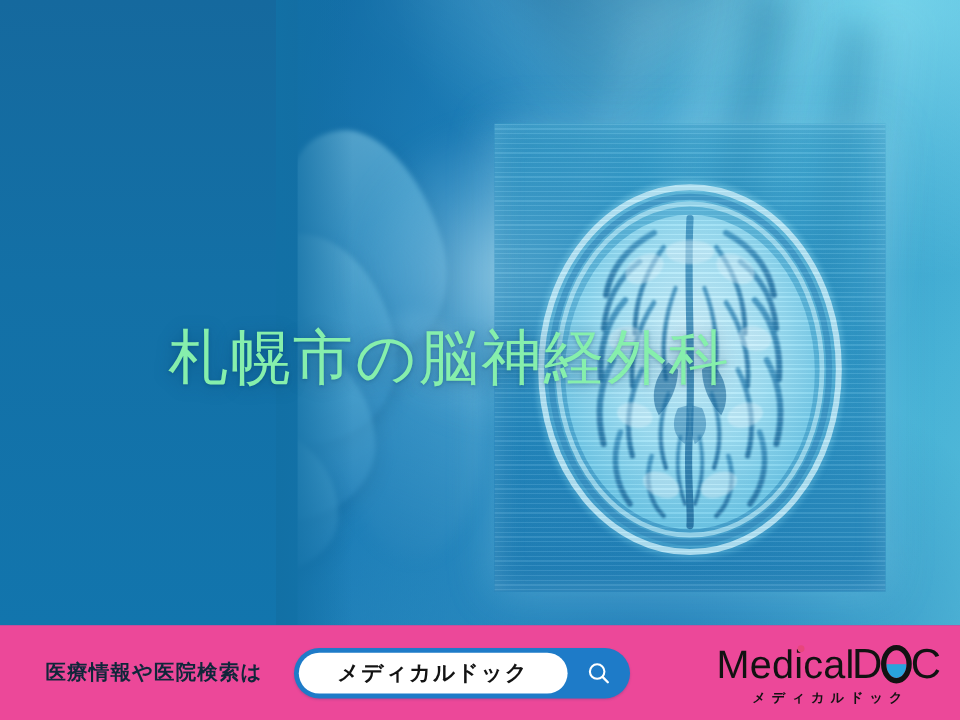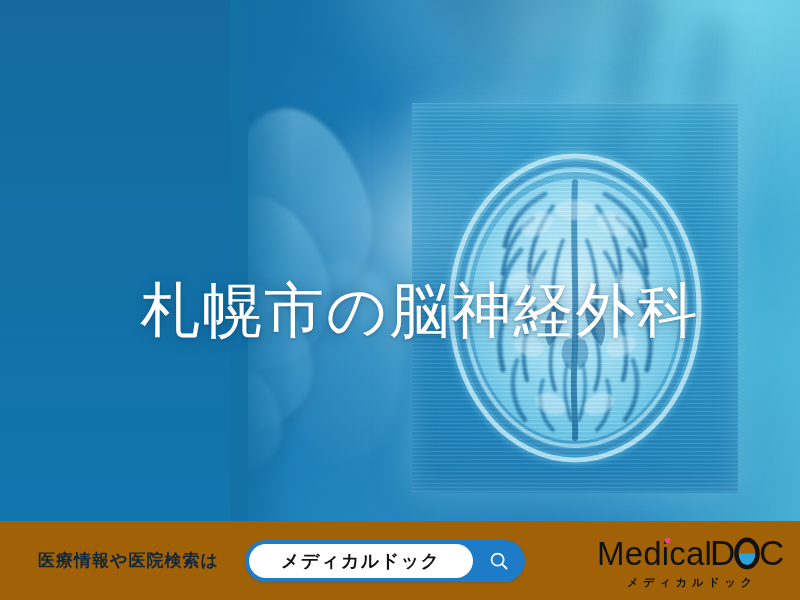--- a/index.html
+++ b/index.html
@@ -183,38 +183,38 @@
     z-index: 2;
   }
   .brain-svg { width: 100%; height: 100%; display: block; }
 
   
   .headline {
     position: absolute;
     left: 140px;
     top: 228px;
     z-index: 8;
-    color: #ffffff;
-    font-size: 60px;
+    color: #86efac;
+    font-size: 50px;
     line-height: 1.44;
     letter-spacing: 2px;
     font-weight: 500;
     text-shadow: 0 2px 14px rgba(6,56,94,0.40), 0 1px 3px rgba(6,56,94,0.30);
     white-space: nowrap;
   }
   .headline .line { display: block; }
 
   
   .footer {
     position: absolute;
     left: 0;
     right: 0;
     bottom: 0;
     height: 79px;
-    background: #a16207;
+    background: #ec4899;
     display: flex;
     align-items: center;
     z-index: 10;
   }
   .footer-lead {
     margin-left: 38px;
     color: #10263a;
     font-size: 17px;
     font-weight: 700;
     letter-spacing: 1px;

